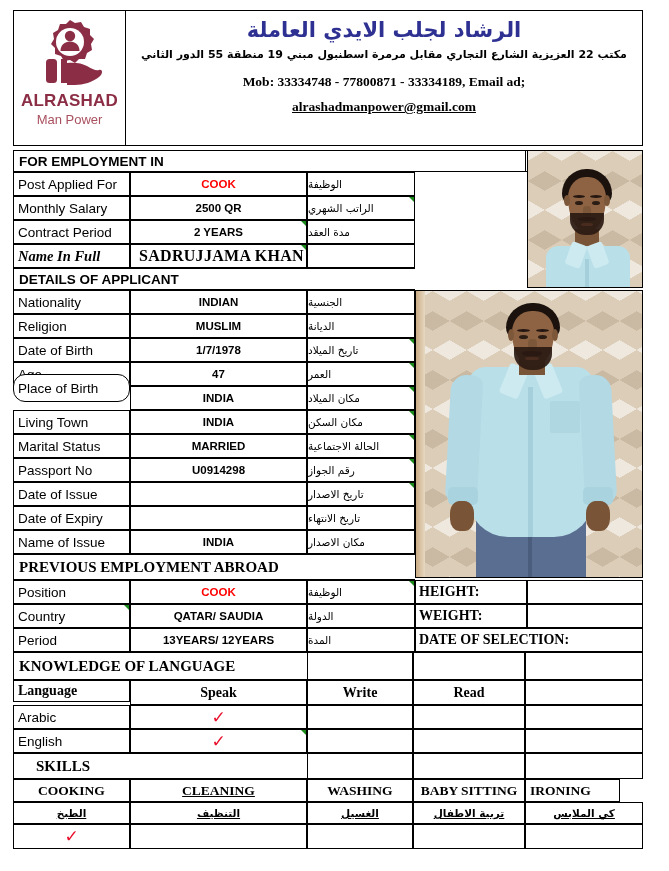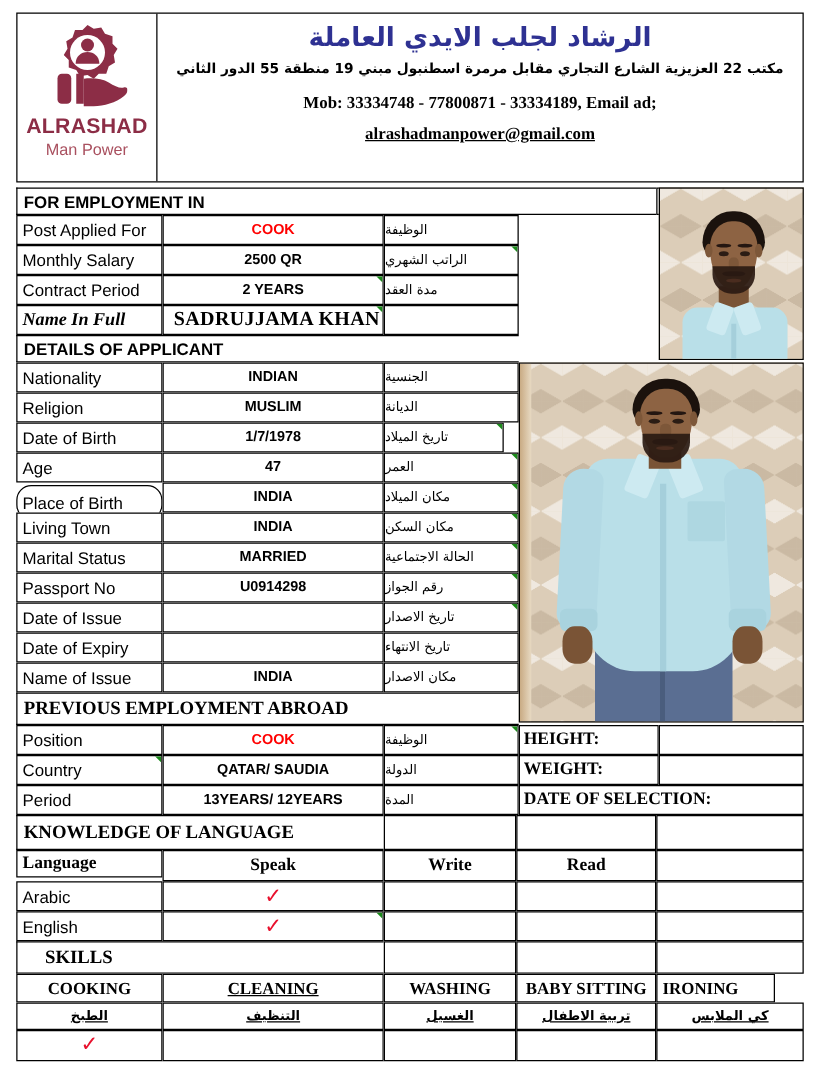--- a/index.html
+++ b/index.html
@@ -384,27 +384,27 @@
   <div class="cell lbl" style="left:13px; top:290px; width:117px; height:24px;">Nationality</div>
   <div class="cell val" style="left:130px; top:290px; width:177px; height:24px;">INDIAN</div>
   <div class="cell ar" style="left:307px; top:290px; width:108px; height:24px;">الجنسية</div>
 
   <div class="cell lbl" style="left:13px; top:314px; width:117px; height:24px;">Religion</div>
   <div class="cell val" style="left:130px; top:314px; width:177px; height:24px;">MUSLIM</div>
   <div class="cell ar" style="left:307px; top:314px; width:108px; height:24px;">الديانة</div>
 
   <div class="cell lbl" style="left:13px; top:338px; width:117px; height:24px;">Date of Birth</div>
   <div class="cell val" style="left:130px; top:338px; width:177px; height:24px;">1/7/1978</div>
-  <div class="cell ar" style="left:307px; top:338px; width:96px; height:24px;">تاريخ الميلاد<span class="comment-mark"></span></div>
+  <div class="cell ar" style="left:307px; top:338px; width:108px; height:24px;">تاريخ الميلاد<span class="comment-mark"></span></div>
 
   <div class="cell lbl" style="left:13px; top:362px; width:117px; height:24px;">Age</div>
   <div class="cell val" style="left:130px; top:362px; width:177px; height:24px;">47</div>
   <div class="cell ar" style="left:307px; top:362px; width:108px; height:24px;">العمر<span class="comment-mark"></span></div>
 
-  <div class="cell lbl" style="left:13px; top:388px; width:117px; height:28px;border-radius:12px;">Place of Birth</div>
+  <div class="cell lbl" style="left:13px; top:374px; width:117px; height:28px;border-radius:12px;">Place of Birth</div>
   <div class="cell val" style="left:130px; top:386px; width:177px; height:24px;">INDIA</div>
   <div class="cell ar" style="left:307px; top:386px; width:108px; height:24px;">مكان الميلاد<span class="comment-mark"></span></div>
 
   <div class="cell lbl" style="left:13px; top:410px; width:117px; height:24px;">Living Town</div>
   <div class="cell val" style="left:130px; top:410px; width:177px; height:24px;">INDIA</div>
   <div class="cell ar" style="left:307px; top:410px; width:108px; height:24px;">مكان السكن<span class="comment-mark"></span></div>
 
   <div class="cell lbl" style="left:13px; top:434px; width:117px; height:24px;">Marital Status</div>
   <div class="cell val" style="left:130px; top:434px; width:177px; height:24px;">MARRIED</div>
   <div class="cell ar" style="left:307px; top:434px; width:108px; height:24px;">الحالة الاجتماعية<span class="comment-mark"></span></div>

